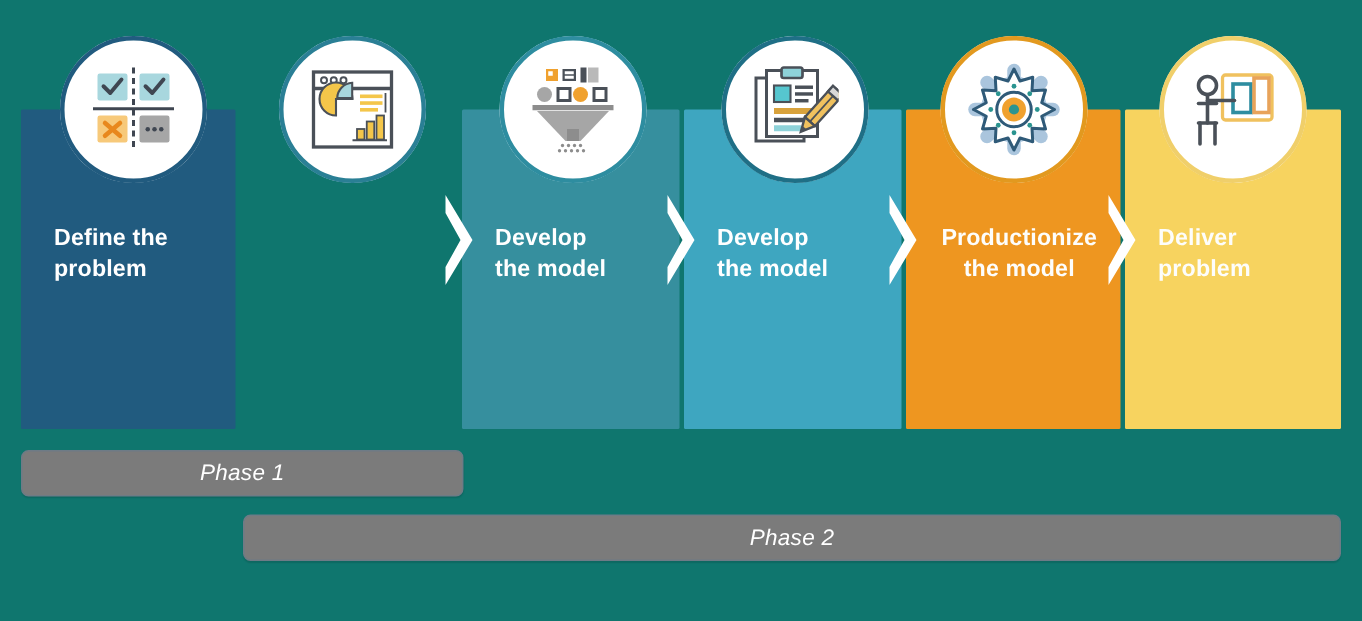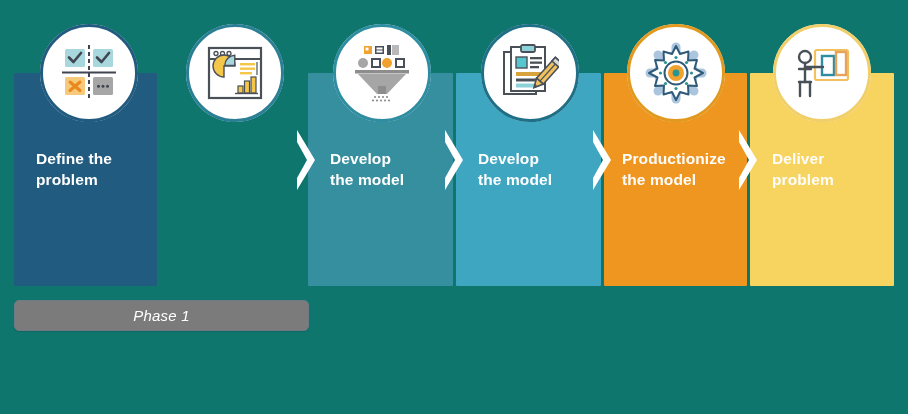--- a/index.html
+++ b/index.html
@@ -212,21 +212,21 @@
         <line x1="45.5" y1="17" x2="45.5" y2="40" stroke="#4a5058" stroke-width="1.2"></line>
       </g>
     </svg>
   </div>
 
   <div class="panel" style="left:604px; width:143px;">
     <div class="panel-body" style="background:#ee9620;"></div>
     <svg class="chevron" viewBox="0 0 26 60">
       <path d="M2 0 L20 30 L2 60 L2 48 L12 30 L2 12 Z" fill="#ffffff"></path>
     </svg>
-    <div class="panel-label" style="left:18px; color:#fdfdfb;">Productionize
+    <div class="panel-label" style="left:18px; color:#fdfdfb;text-align:center;">Productionize
 the model</div>
   </div>
   <div class="badge" style="left:627px;">
     <div class="ring" style="border-color:#e2991f;"></div>
     <svg width="64" height="64" viewBox="0 0 64 64">
       <g fill="#9cbcd8" opacity="0.85">
         <circle cx="32" cy="32" r="22"></circle>
         <g stroke="#9cbcd8" stroke-width="9" stroke-linecap="round">
           <line x1="32" y1="32" x2="32" y2="6"></line>
           <line x1="32" y1="32" x2="32" y2="58"></line>
@@ -276,14 +276,17 @@
       <path d="M7 38 L7 52 M17 38 L17 52" stroke="#4a5058" stroke-width="2.4" stroke-linecap="round"></path>
       <path d="M6 25 L18 25" stroke="#4a5058" stroke-width="2.4" stroke-linecap="round"></path>
       <path d="M12 23 L30 23" stroke="#4a5058" stroke-width="2.4" stroke-linecap="round"></path>
       <path d="M6 38 L18 38" stroke="#4a5058" stroke-width="2.4" stroke-linecap="round"></path>
     </svg>
   </div>
 
   <div class="phase-bar" style="left:14px; top:300px; width:295px;text-align:center;">
     <span>Phase 1</span>
   </div>
+  <div class="phase-bar" style="left:162px; top:343px; width:732px;">
+    <span>Phase 2</span>
+  </div>
 
 </div>
 
 </body></html>

